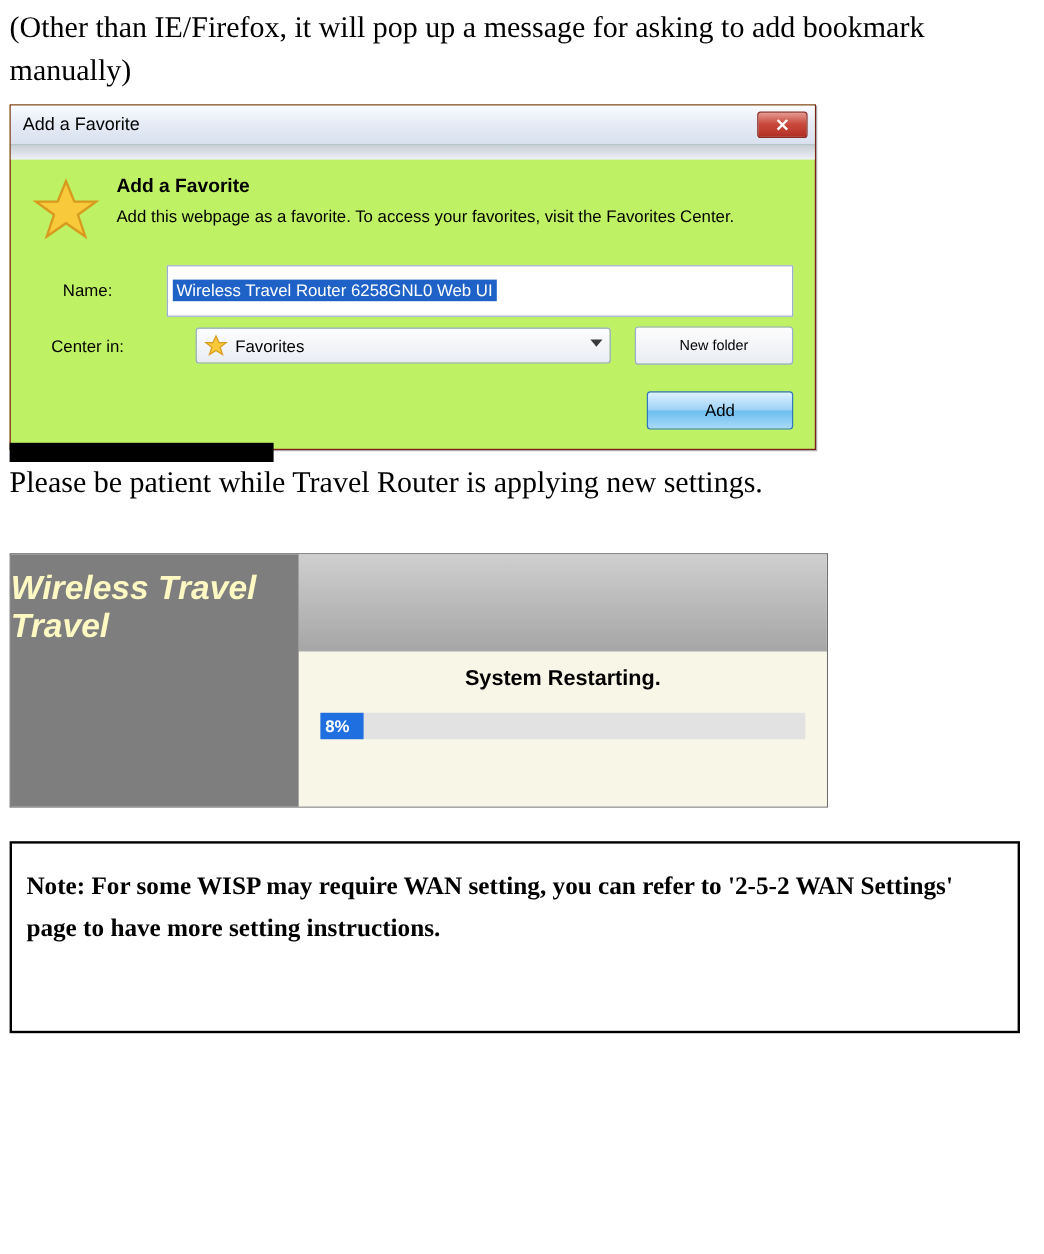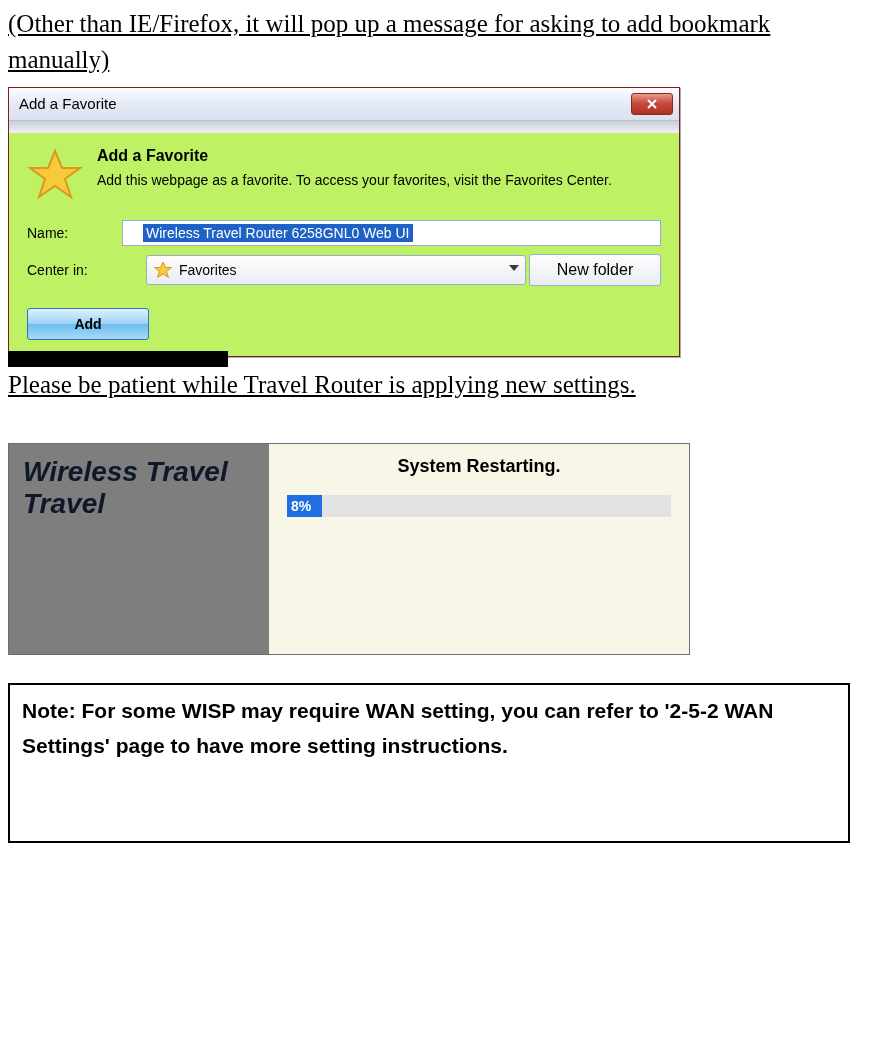--- a/index.html
+++ b/index.html
@@ -1,53 +1,53 @@
 <!DOCTYPE html>
 <html><head>
 <meta charset="utf-8">
 <style>
   html,body{margin:0;padding:0;font-family:"Times New Roman",serif;font-size:25px;color:#000;background:#fff;}
   .page{width:870px;height:1045px;box-sizing:border-box;padding:6px 20px 20px 8px;position:relative;}
-  .bodytext{line-height:1.45;margin-bottom:8px;text-decoration:underline;}
+  .bodytext{line-height:1.45;margin-bottom:8px;}
   
   .dialog{width:670px;border:1px solid #7f1d1d;background:#bef264;box-shadow:1px 1px 0 #aaa;font-family:"Segoe UI",Tahoma,sans-serif;font-size:15px;color:#000;}
   .titlebar{height:32px;background:linear-gradient(#fafcff,#e6ecf6 45%,#d9e1ef);border-bottom:1px solid #b7c2d4;display:flex;align-items:center;padding-left:10px;position:relative;}
   .titlebar-text{font-size:15px;}
   .closebtn{position:absolute;right:6px;top:5px;width:40px;height:20px;border-radius:3px;background:linear-gradient(#e69a91,#c94b3e 45%,#b22f22);border:1px solid #8a2a1f;display:flex;align-items:center;justify-content:center;}
   .closebtn svg{display:block;}
   .dlgbody{display:flex;padding:14px 18px 10px 18px;gap:14px;}
   .star{flex:0 0 56px;}
   .headline{font-weight:700;font-size:16px;margin-bottom:6px;}
   .desc{font-size:14px;line-height:1.35;}
-  .formrow{display:flex;align-items:center;padding:4px 18px;gap:3px;}
+  .formrow{display:flex;align-items:center;padding:4px 18px;gap:20px;text-align:center;}
   .formlabel{width:92px;font-size:14px;}
-  .textinput{flex:1;height:26px;border:1px solid #9aaccf;background:#fff;padding:2px 20px;box-sizing:border-box;display:flex;align-items:center;}
+  .textinput{flex:1;height:43px;border:1px solid #9aaccf;background:#fff;padding:2px 4px;box-sizing:border-box;display:flex;align-items:center;}
   .textinput .sel{background:#1f62c7;color:#fff;font-size:14px;padding:1px 3px;}
   .combo{flex:1;height:30px;border:1px solid #9aaccf;border-radius:3px;background:linear-gradient(#fdfdfd,#e9edf3);display:flex;align-items:center;gap:6px;padding-left:6px;box-sizing:border-box;position:relative;margin-left:24px;}
   .combo .drop{position:absolute;right:6px;top:9px;width:0;height:0;border-left:5px solid transparent;border-right:5px solid transparent;border-top:6px solid #3a3a3a;}
   .smallstar{width:20px;height:20px;}
-  .wbtn{height:30px;border:1px solid #9aaccf;border-radius:3px;background:linear-gradient(#fdfdfd,#e9edf3);font-size:16px;padding:0 14px;display:flex;align-items:center;justify-content:center;}
+  .wbtn{height:30px;border:1px solid #9aaccf;border-radius:3px;background:linear-gradient(#fdfdfd,#e9edf3);font-size:12px;padding:0 14px;display:flex;align-items:center;justify-content:center;}
   .newfolder{width:102px;}
-  .btnrow{display:flex;gap:10px;padding:18px 18px 16px 18px;font-weight:bold;}
+  .btnrow{display:flex;justify-content:flex-end;gap:10px;padding:18px 18px 16px 18px;}
   .primary{height:30px;width:120px;border:1px solid #2f75bf;border-radius:3px;background:linear-gradient(#dff1ff,#9fd2f6 48%,#6cbef0 52%,#a9d9f8);font-size:14px;display:flex;align-items:center;justify-content:center;}
   .secondary{height:30px;width:120px;}
   .titlebar-shadowline{height:12px;background:linear-gradient(#c9cfd7,#eef1f6);}
   .blackstrip{height:16px;background:#000;margin-top:-6px;width:220px;}
   
   .restart{width:680px;height:210px;border:1px solid #6e6e6e;display:flex;font-family:Arial,sans-serif;}
-  .routerlabel{width:260px;background:#7e7e7e;color:#0f172a;padding:12px 14px;box-sizing:border-box;}
+  .routerlabel{width:240px;background:#7e7e7e;color:#fef9c3;padding:12px 0;box-sizing:border-box;}
   .routerlabel .t{font-size:28px;font-weight:700;font-style:italic;line-height:1.15;}
-  .restartright{flex:1;display:flex;flex-direction:row;}
+  .restartright{flex:1;display:flex;flex-direction:column;}
   .rheaderbar{height:80px;background:linear-gradient(#cfcfcf,#a6a6a6);border-bottom:1px solid #8a8a8a;}
   .rcontent{flex:1;background:#f8f6e7;padding:12px 18px;}
   .rmsg{font-weight:700;font-size:18px;text-align:center;margin-bottom:18px;}
   .pbar{height:22px;background:#e2e2e2;position:relative;}
   .pfill{height:100%;background:#1f6fe0;color:#fff;font-size:14px;display:flex;align-items:center;padding-left:4px;font-weight:700;}
   
-  .notebox{border:2px solid #000;padding:8px 12px;margin-top:28px;height:160px;box-sizing:border-box;font-family:Liberation Sans, sans-serif;}
+  .notebox{border:2px solid #000;padding:18px 12px;margin-top:28px;height:160px;box-sizing:border-box;font-family:Liberation Serif, serif;}
   .notebox span{font-weight:700;font-size:21px;line-height:1.7;}
 </style>
 </head>
 <body>
 <div class="page">
 
 <div class="bodytext">(Other than IE/Firefox, it will pop up a message for asking to add bookmark manually)</div>
 
 <div class="dialog">
   <div class="titlebar">

